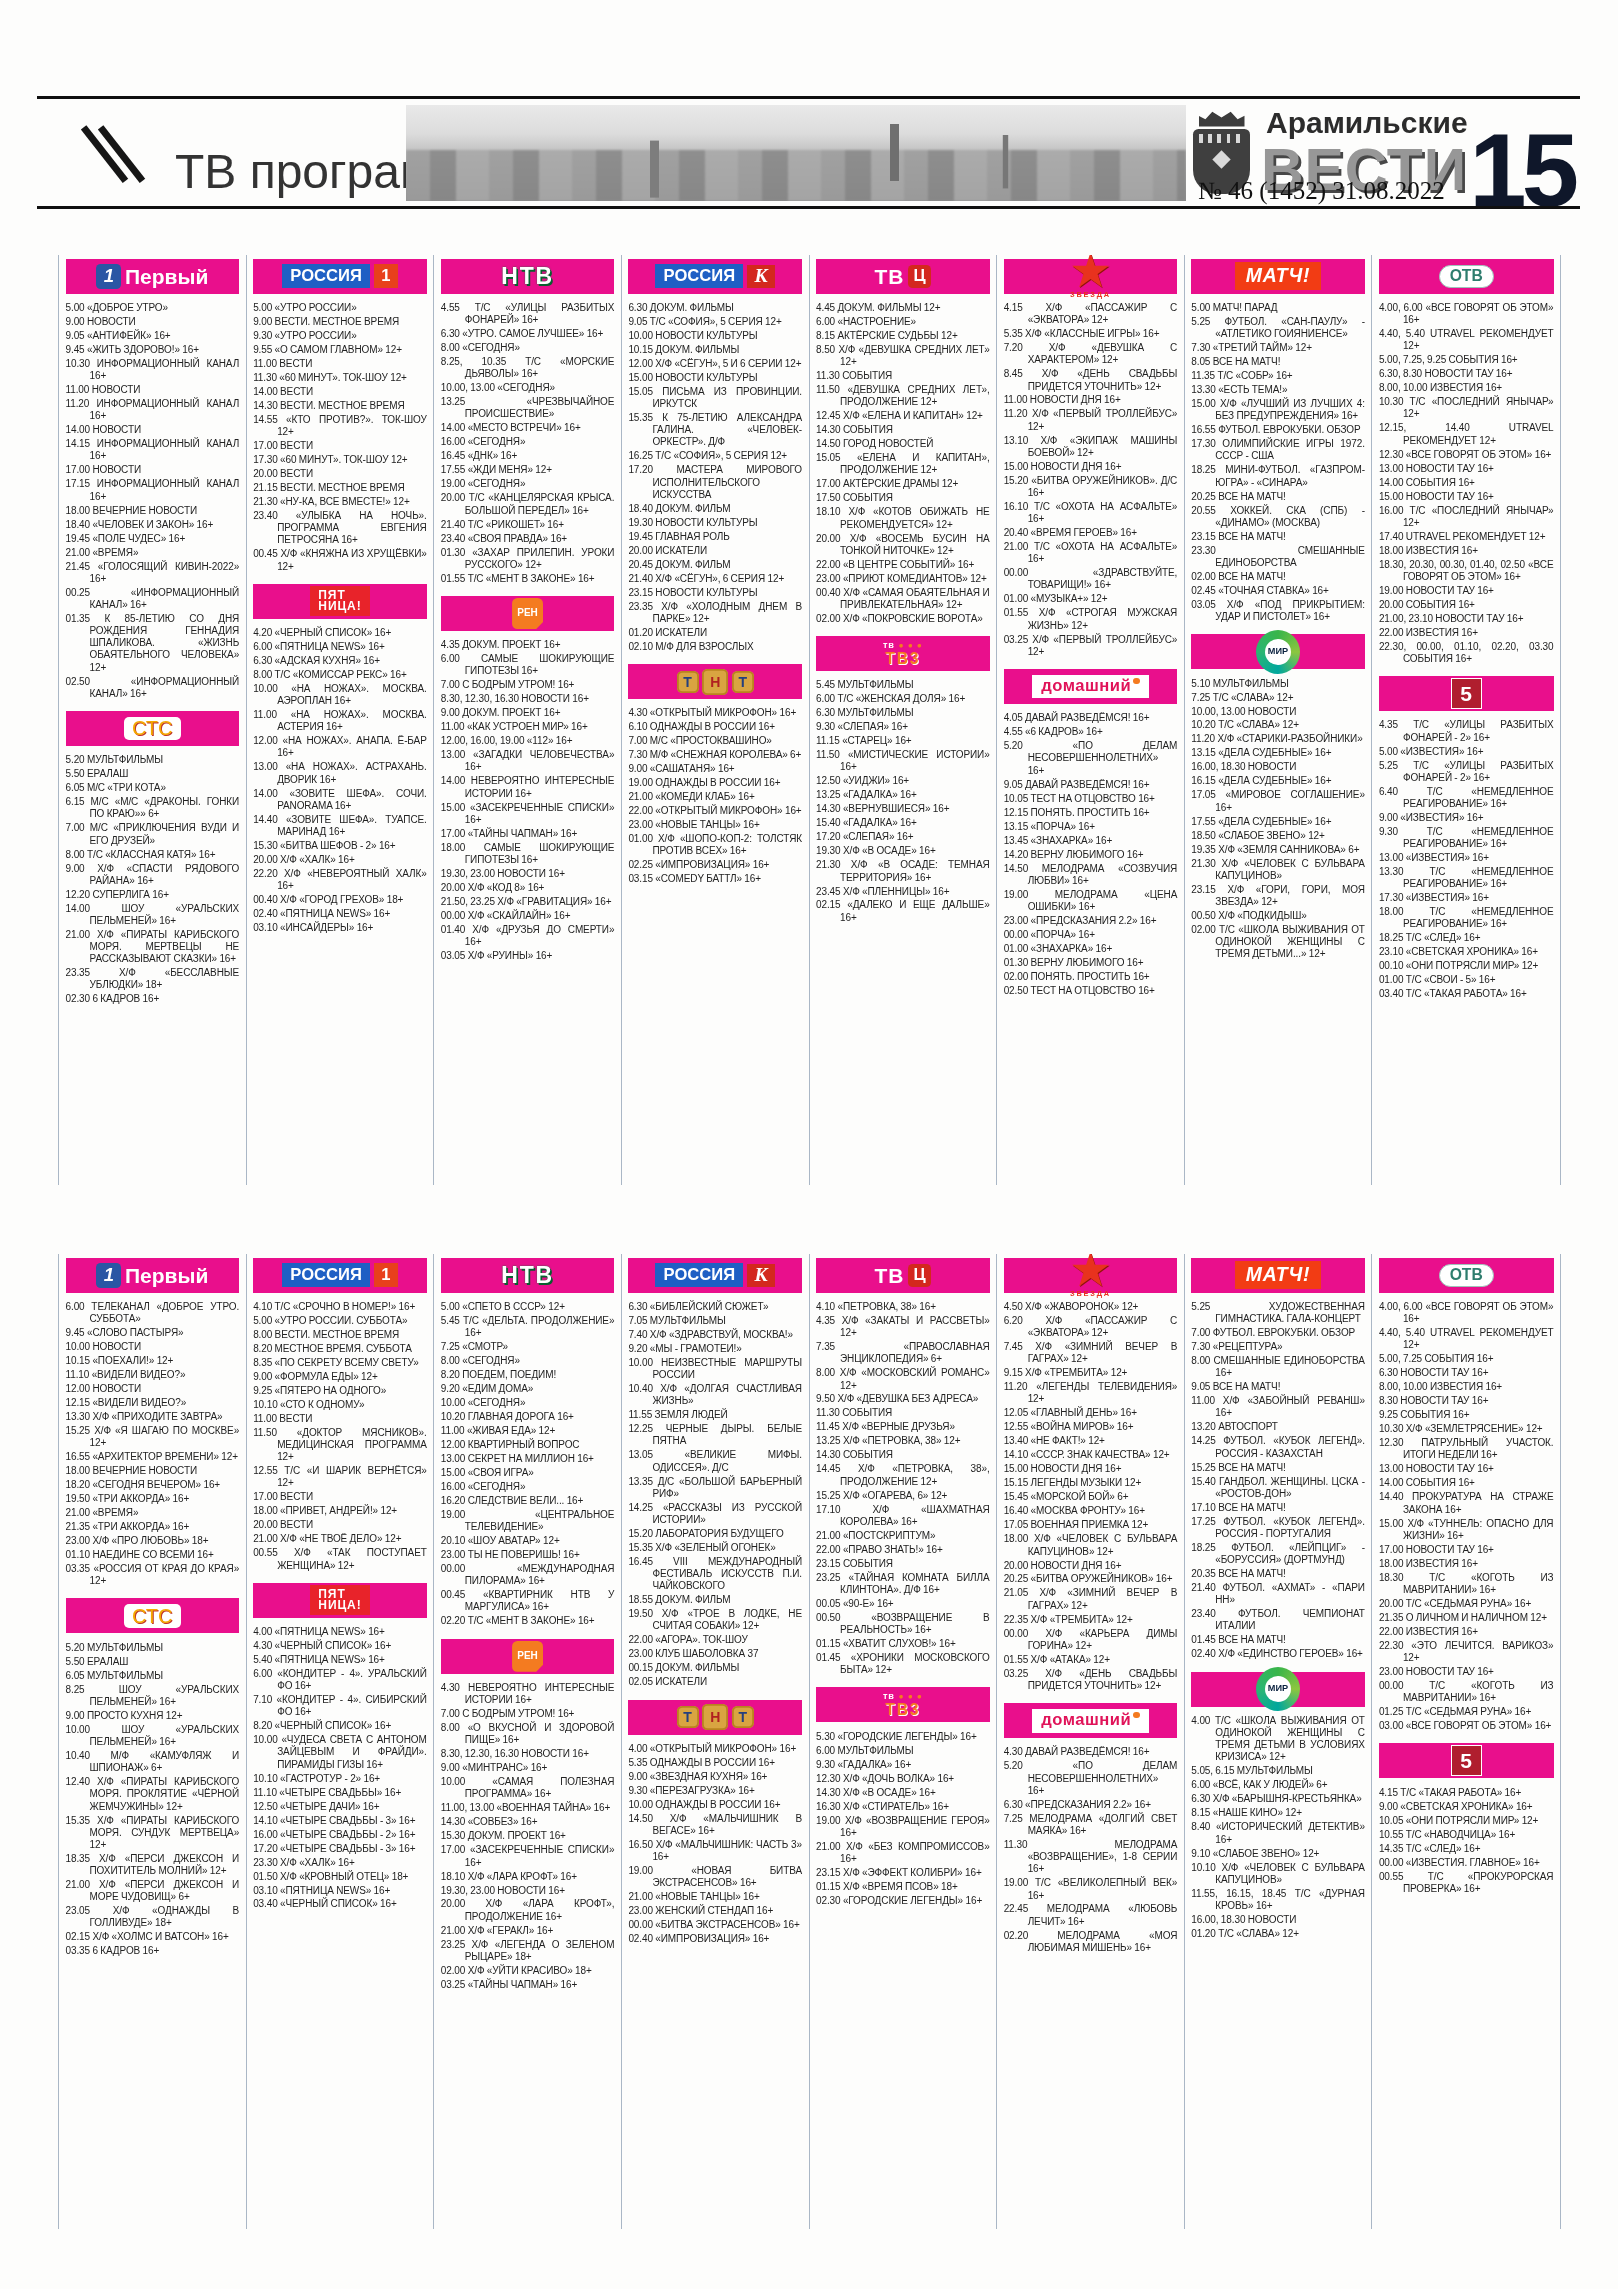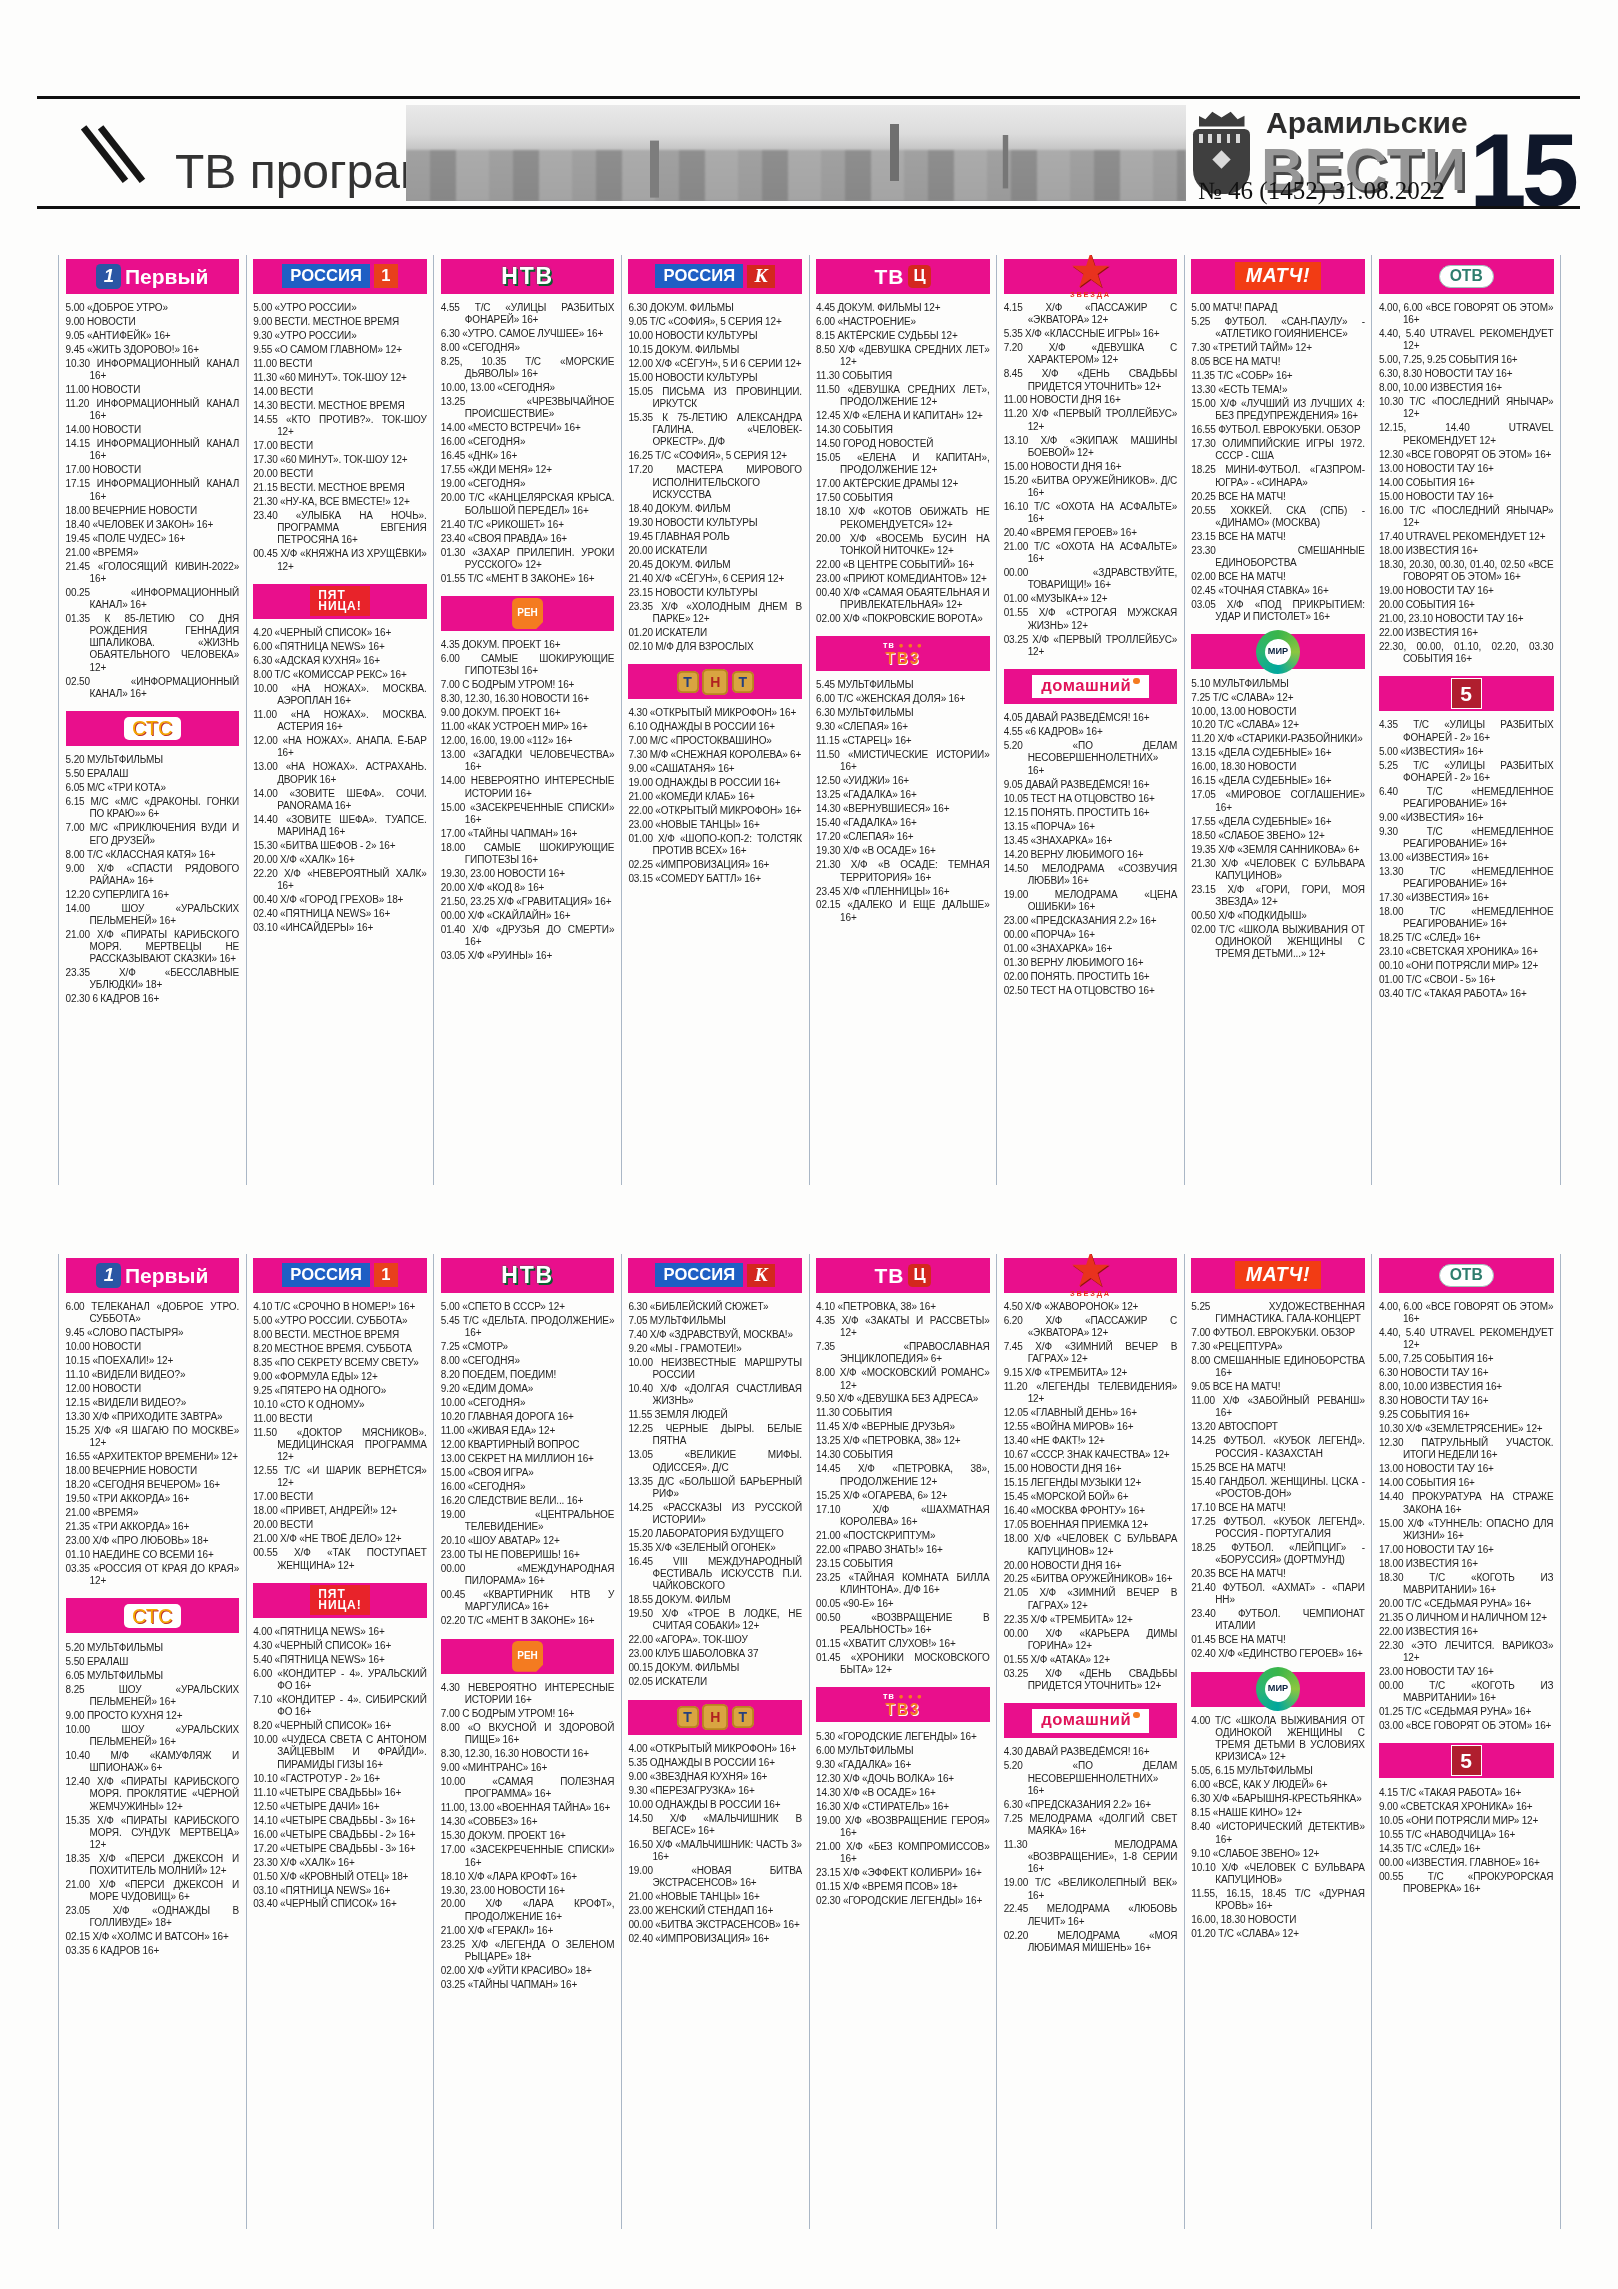--- a/index.html
+++ b/index.html
@@ -825,21 +825,21 @@
                 </div>
               </div>
               <div class="prog">4.50 Х/Ф «ЖАВОРОНОК» 12+</div>
               <div class="prog">6.20 Х/Ф «ПАССАЖИР С «ЭКВАТОРА» 12+</div>
               <div class="prog">7.45 Х/Ф «ЗИМНИЙ ВЕЧЕР В ГАГРАХ» 12+</div>
               <div class="prog">9.15 Х/Ф «ТРЕМБИТА» 12+</div>
               <div class="prog">11.20 «ЛЕГЕНДЫ ТЕЛЕВИДЕНИЯ» 12+</div>
               <div class="prog">12.05 «ГЛАВНЫЙ ДЕНЬ» 16+</div>
               <div class="prog">12.55 «ВОЙНА МИРОВ» 16+</div>
               <div class="prog">13.40 «НЕ ФАКТ!» 12+</div>
-              <div class="prog">10.67 «СССР. ЗНАК КАЧЕСТВА» 12+</div>
+              <div class="prog">14.10 «СССР. ЗНАК КАЧЕСТВА» 12+</div>
               <div class="prog">15.00 НОВОСТИ ДНЯ 16+</div>
               <div class="prog">15.15 ЛЕГЕНДЫ МУЗЫКИ 12+</div>
               <div class="prog">15.45 «МОРСКОЙ БОЙ» 6+</div>
               <div class="prog">16.40 «МОСКВА ФРОНТУ» 16+</div>
               <div class="prog">17.05 ВОЕННАЯ ПРИЕМКА 12+</div>
               <div class="prog">18.00 Х/Ф «ЧЕЛОВЕК С БУЛЬВАРА КАПУЦИНОВ» 12+</div>
               <div class="prog">20.00 НОВОСТИ ДНЯ 16+</div>
               <div class="prog">20.25 «БИТВА ОРУЖЕЙНИКОВ» 16+</div>
               <div class="prog">21.05 Х/Ф «ЗИМНИЙ ВЕЧЕР В ГАГРАХ» 12+</div>
               <div class="prog">22.35 Х/Ф «ТРЕМБИТА» 12+</div>

